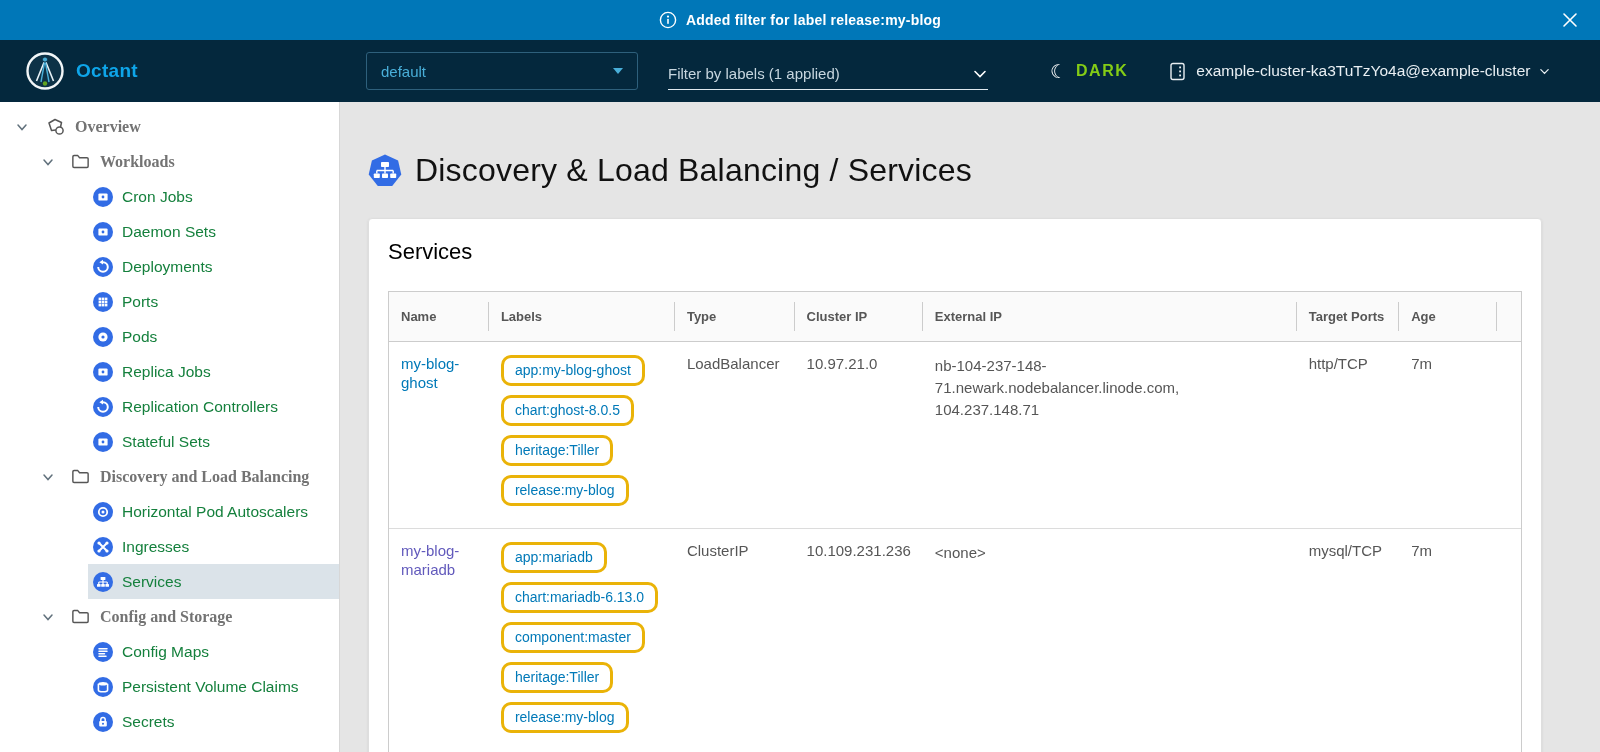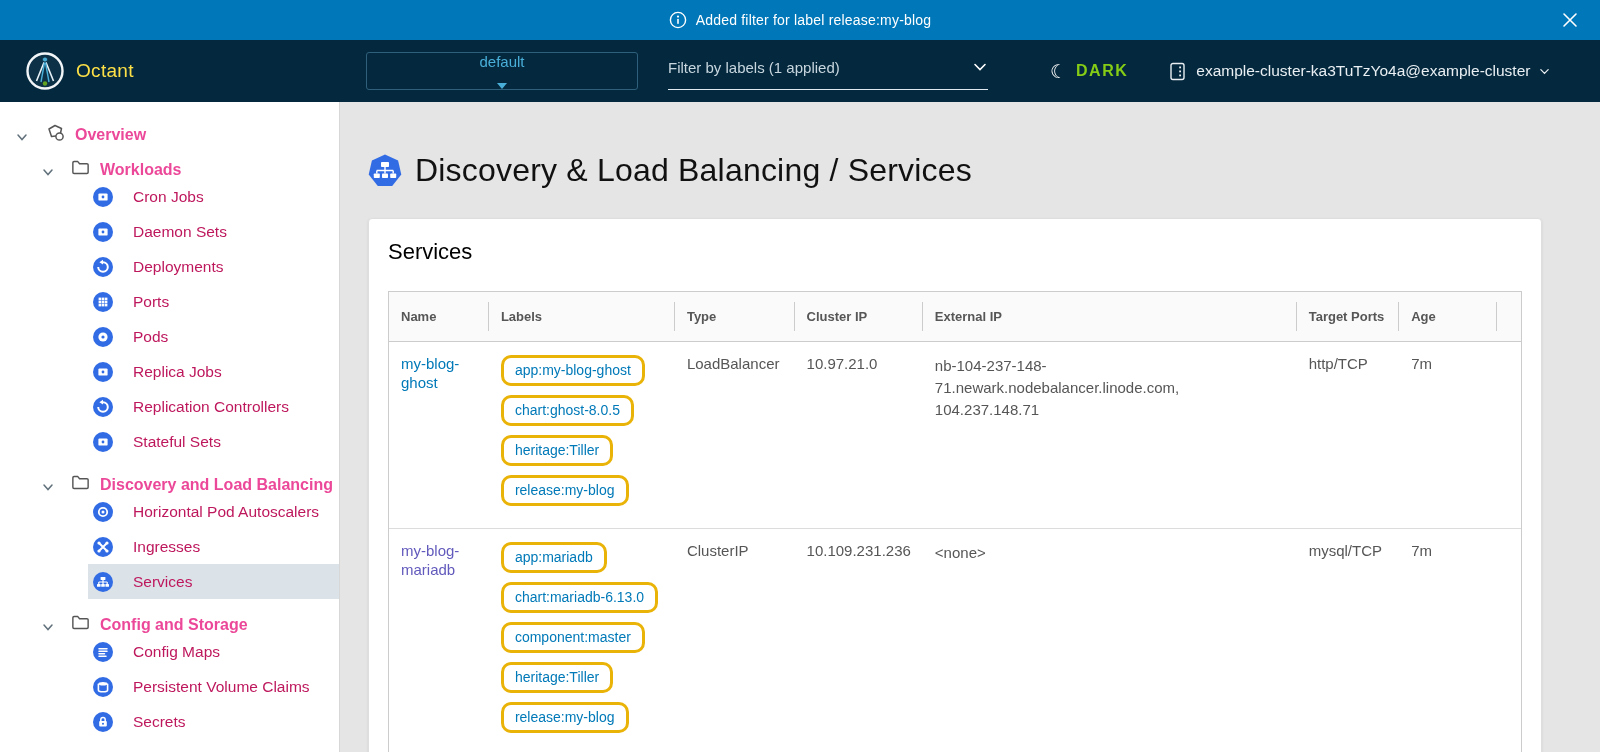--- a/index.html
+++ b/index.html
@@ -2,57 +2,57 @@
 <html><head>
 <meta charset="utf-8">
 <style>
   * { box-sizing: border-box; margin: 0; padding: 0; }
   html,body { width:1600px; height:752px; overflow:hidden;
     font-family:"Liberation Sans", sans-serif; background:#fafafa; }
 
   
   .alert-bar { height:40px; background:#0077b8; color:#fff; display:flex;
     align-items:center; justify-content:center; position:relative; }
-  .alert-msg { display:flex; align-items:center; gap:9px; font-size:14px; font-weight:400; letter-spacing:.2px; }
+  .alert-msg { display:flex; align-items:center; gap:9px; font-size:14px; font-weight:700; letter-spacing:.2px; }
   .alert-close { position:absolute; right:14px; top:0; height:40px; width:32px; display:flex;
     align-items:center; justify-content:center; cursor:pointer; }
 
   
   .header { height:62px; background:#04283d; display:flex; align-items:center; color:#fff; }
   .brand { display:flex; align-items:center; gap:12px; padding-left:26px; width:340px; }
-  .brand-name { font-size:19px; font-weight:400; letter-spacing:.3px; color:#fde047; }
+  .brand-name { font-size:19px; font-weight:700; letter-spacing:.3px; color:#0ea5e9; }
   .ns-select { width:272px; height:38px; margin-left:26px; border:1px solid #2e607c; border-radius:3px;
-    display:flex; align-items:center; justify-content:space-between; padding:0 14px; cursor:pointer;flex-direction:column; }
+    display:flex; align-items:center; justify-content:space-between; padding:0 14px; cursor:pointer; }
   .ns-select .val { color:#49afd9; font-size:15px; }
   .caret-solid { width:0; height:0; border-left:5px solid transparent; border-right:5px solid transparent;
     border-top:6px solid #49afd9; }
-  .label-filter { width:320px; margin-left:30px; height:38px; display:flex; align-items:center;
+  .label-filter { width:320px; margin-left:30px; height:38px; display:flex; align-items:flex-end;
     border-bottom:1px solid #dfe9ef; padding-bottom:7px; justify-content:space-between; cursor:pointer; }
   .label-filter .ph { color:#c7d6df; font-size:15px; }
   .theme-toggle { margin-left:62px; display:flex; align-items:center; gap:9px; cursor:pointer; }
   .theme-toggle .moon { font-size:19px; line-height:1; color:#fff; }
   .theme-toggle .lbl { font-size:16px; font-weight:700; letter-spacing:1.5px; color:#84cc16; }
   .context-sel { margin-left:40px; display:flex; align-items:center; gap:9px; cursor:pointer; color:#e9eff3; }
   .context-sel .ctx { font-size:15.5px; }
 
   
   .body-wrap { display:flex; height:650px; }
   .sidebar { width:340px; background:#fff; border-right:1px solid #d7d7d7; padding-top:7px; overflow:hidden; }
   .main { flex:1; background:#e5e5e5; padding:36px 0 0 28px; }
 
   
-  .srow { height:35px; display:flex; align-items:flex-end; cursor:pointer; color:#ec4899; }
+  .srow { height:35px; display:flex; align-items:center; cursor:pointer; color:#737373;font-family:Liberation Serif, serif; }
   .srow .chev { width:20px; display:flex; justify-content:center; }
   .lvl0 { padding-left:12px; }
   .lvl0 .chev { margin-right:13px; }
   .lvl1 { padding-left:38px; }
   .lvl1 .chev { margin-right:12px; }
   .glabel { font-size:16px; font-weight:600; margin-left:8px; }
   .item { margin-left:88px; padding-left:5px; height:35px; display:flex; align-items:center; cursor:pointer; }
-  .item .ilabel { font-size:15.5px; color:#be185d; margin-left:20px; }
+  .item .ilabel { font-size:15.5px; color:#15803d; margin-left:9px; }
   .item.selected { background:#dbe3e9; }
   .kicon { width:20px; height:20px; flex:0 0 20px; }
   .gicon { width:22px; height:22px; flex:0 0 22px; }
 
   
   .page-title { display:flex; align-items:center; gap:13px; margin:14px 0 0 0; }
   .page-title h1 { font-size:32px; font-weight:400; color:#111; letter-spacing:.2px; }
   .card { width:1174px; margin-top:29px; background:#fff; border:1px solid #dedede; border-radius:4px;
     box-shadow:0 1px 3px rgba(0,0,0,.08); padding:0 0 0 0; }
   .card-title { font-size:22px; font-weight:400; color:#000; padding:20px 19px 18px 19px; }

